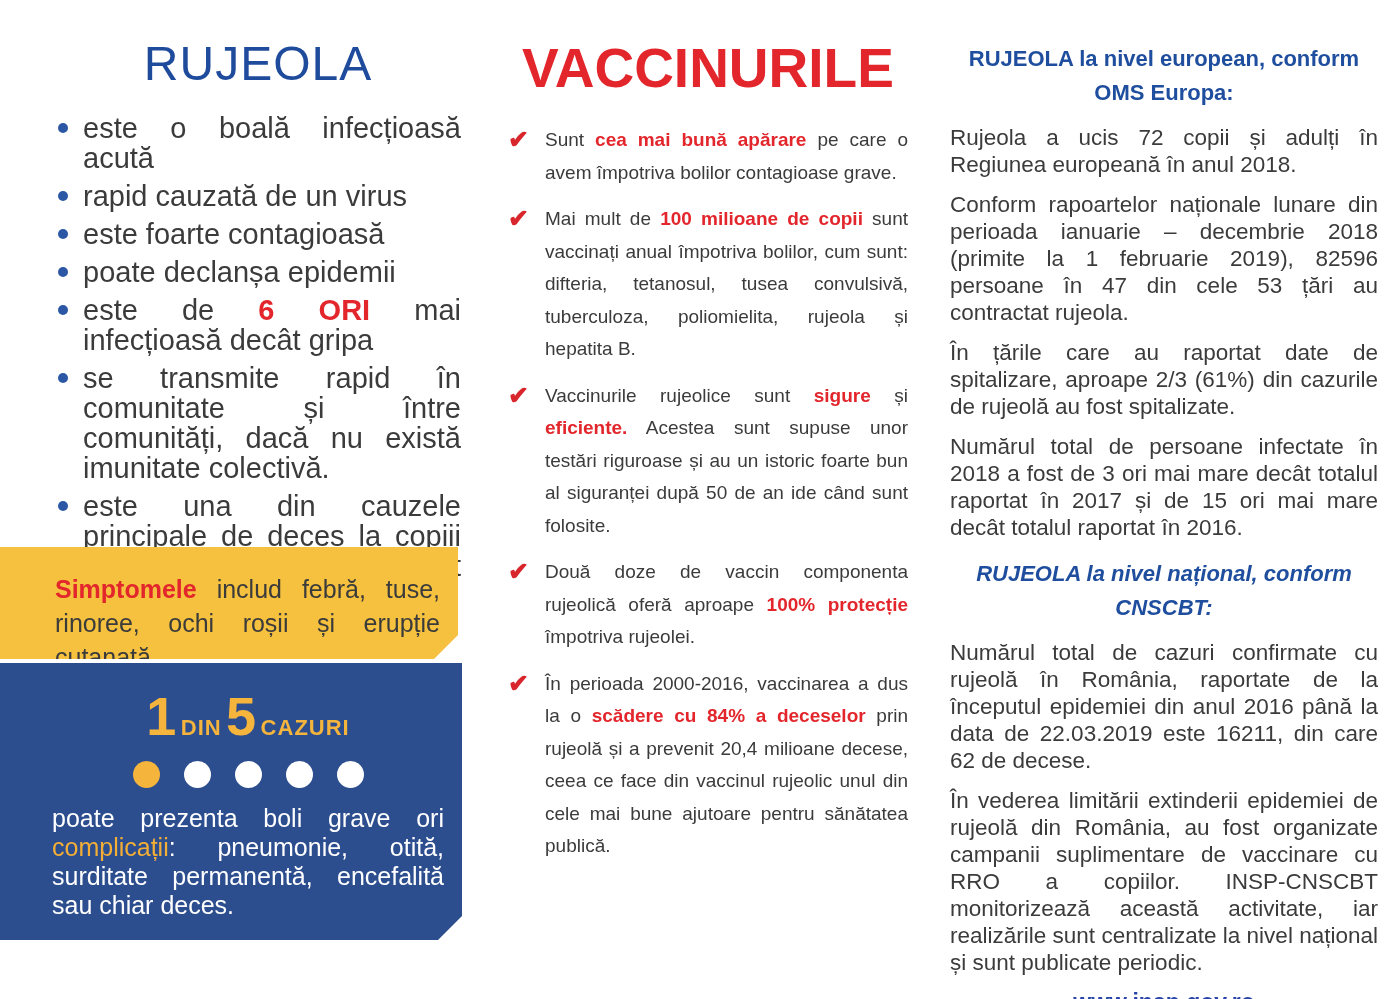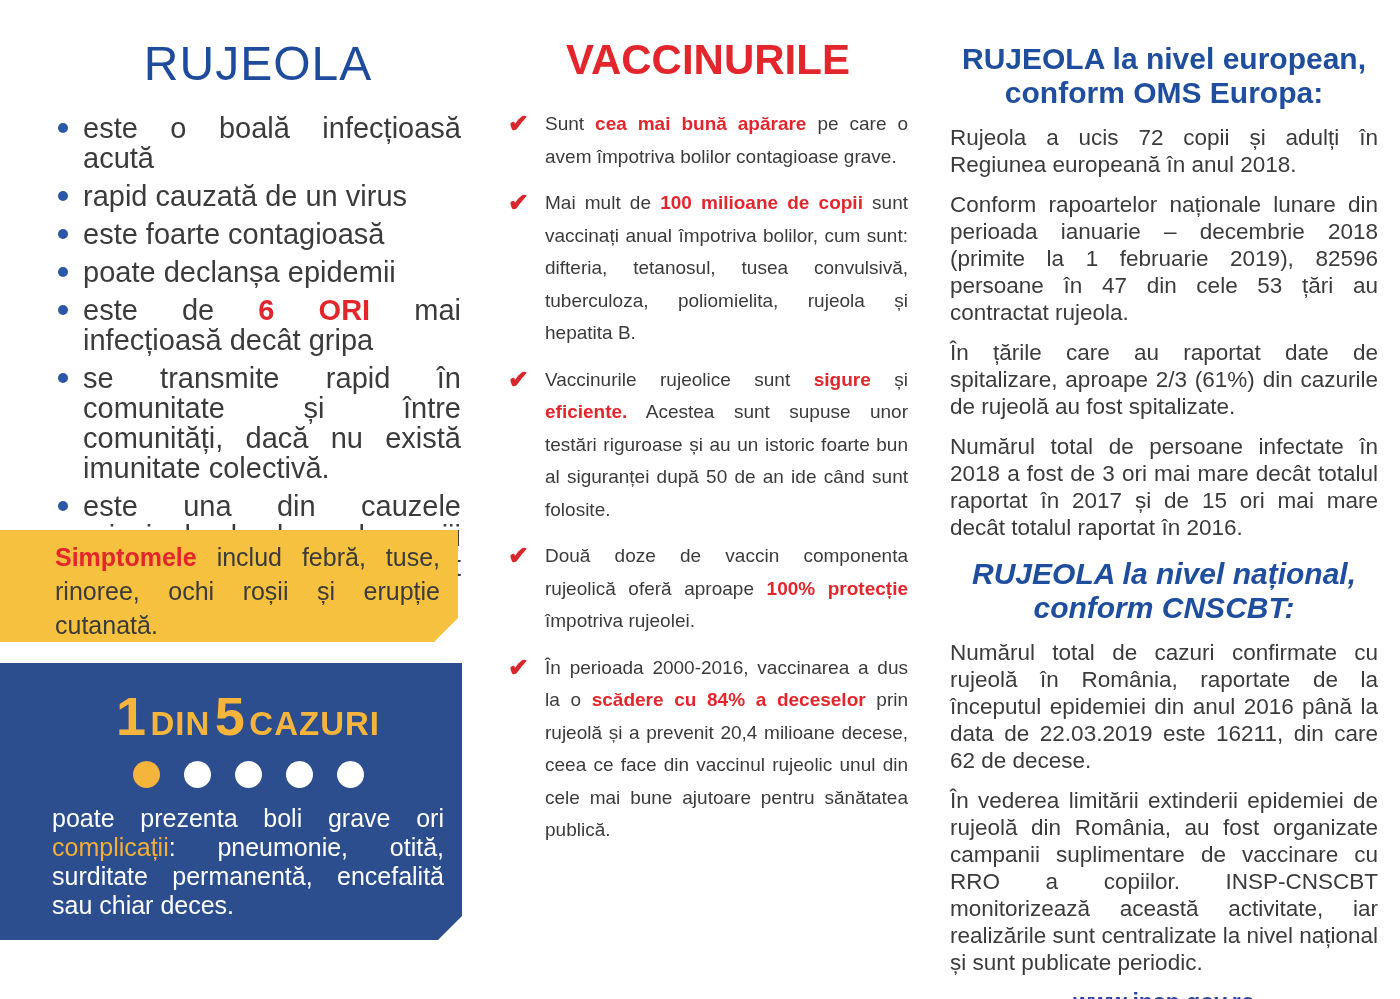--- a/index.html
+++ b/index.html
@@ -11,48 +11,48 @@
   .col1 { position:absolute; left:55px; top:36px; width:406px; }
   .left-title { color:#1f4b9c; font-size:48px; font-weight:normal; text-align:center; letter-spacing:1px; margin-bottom:22px; }
   .bullets { list-style:none; }
   .bullets li { position:relative; padding-left:28px; margin-bottom:8px; font-size:29px; line-height:30px; color:#3b3b3b; text-align:justify; }
   .bdot { position:absolute; left:3px; top:10px; width:10px; height:10px; border-radius:50%; background:#2b57a5; }
 
   .red-b { color:#e2262c; font-weight:bold; }
   .yellow { color:#f3ae36; }
 
   
-  .symptoms-box { position:absolute; left:0; top:530px; width:458px; height:112px; background:#f5c13e;
+  .symptoms-box { position:absolute; left:0; top:547px; width:458px; height:112px; background:#f5c13e;
     clip-path:polygon(0 0,100% 0,100% calc(100% - 24px),calc(100% - 24px) 100%,0 100%);
-    padding:10px 18px 0 55px; }
+    padding:25px 18px 0 55px; }
   .symptoms-box p { font-size:25px; line-height:34px; color:#3b3b3b; text-align:justify; }
   .symptoms-box .red-b { font-size:25px; }
 
   
   .stat-box { position:absolute; left:0; top:663px; width:462px; height:277px; background:#2c4d8e; color:#ffffff;
     clip-path:polygon(0 0,100% 0,100% calc(100% - 24px),calc(100% - 24px) 100%,0 100%);
     padding:22px 18px 0 52px; }
   .stat-title { text-align:center; color:#f5b43c; font-weight:bold; margin-bottom:14px; }
   .stat-title .big { font-size:54px; }
-  .stat-title .word { font-size:33px; letter-spacing:1px; }
+  .stat-title .word { font-size:22px; letter-spacing:1px; }
   .dots { display:flex; justify-content:center; gap:24px; margin-bottom:16px; }
   .dot { width:27px; height:27px; border-radius:50%; background:#ffffff; }
   .dot.active { background:#f5b43c; }
   .stat-text { font-size:25px; line-height:29px; text-align:justify; }
 
   
   .col2 { position:absolute; left:508px; top:36px; width:400px; }
-  .mid-title { color:#e2262c; font-size:42px; font-weight:bold; text-align:center; margin-bottom:24px; }
+  .mid-title { color:#e2262c; font-size:55px; font-weight:bold; text-align:center; margin-bottom:24px; }
   .vitem { position:relative; padding-left:37px; margin-bottom:14px; }
   .vitem p { font-size:19px; line-height:32.5px; color:#3b3b3b; text-align:justify; }
   .check { position:absolute; left:0; top:1px; color:#d8262c; font-size:25px; font-weight:bold; }
 
   
   .col3 { position:absolute; left:950px; top:42px; width:428px; }
-  .right-heading { color:#1f4e9e; font-size:30px; font-weight:bold; text-align:center; line-height:34px; margin-bottom:14px; }
+  .right-heading { color:#1f4e9e; font-size:22px; font-weight:bold; text-align:center; line-height:34px; margin-bottom:14px; }
   .right-heading.second { margin-top:16px;font-style:italic; }
   .rpara { font-size:22.5px; line-height:27px; color:#3b3b3b; text-align:justify; margin-bottom:13px; }
   .site-link { display:block; text-align:center; color:#2745a9; font-weight:bold; font-size:23px; text-decoration:none; margin-top:2px; }
 </style>
 </head>
 <body>
 
 <div class="page">
 
   <div class="col1">

